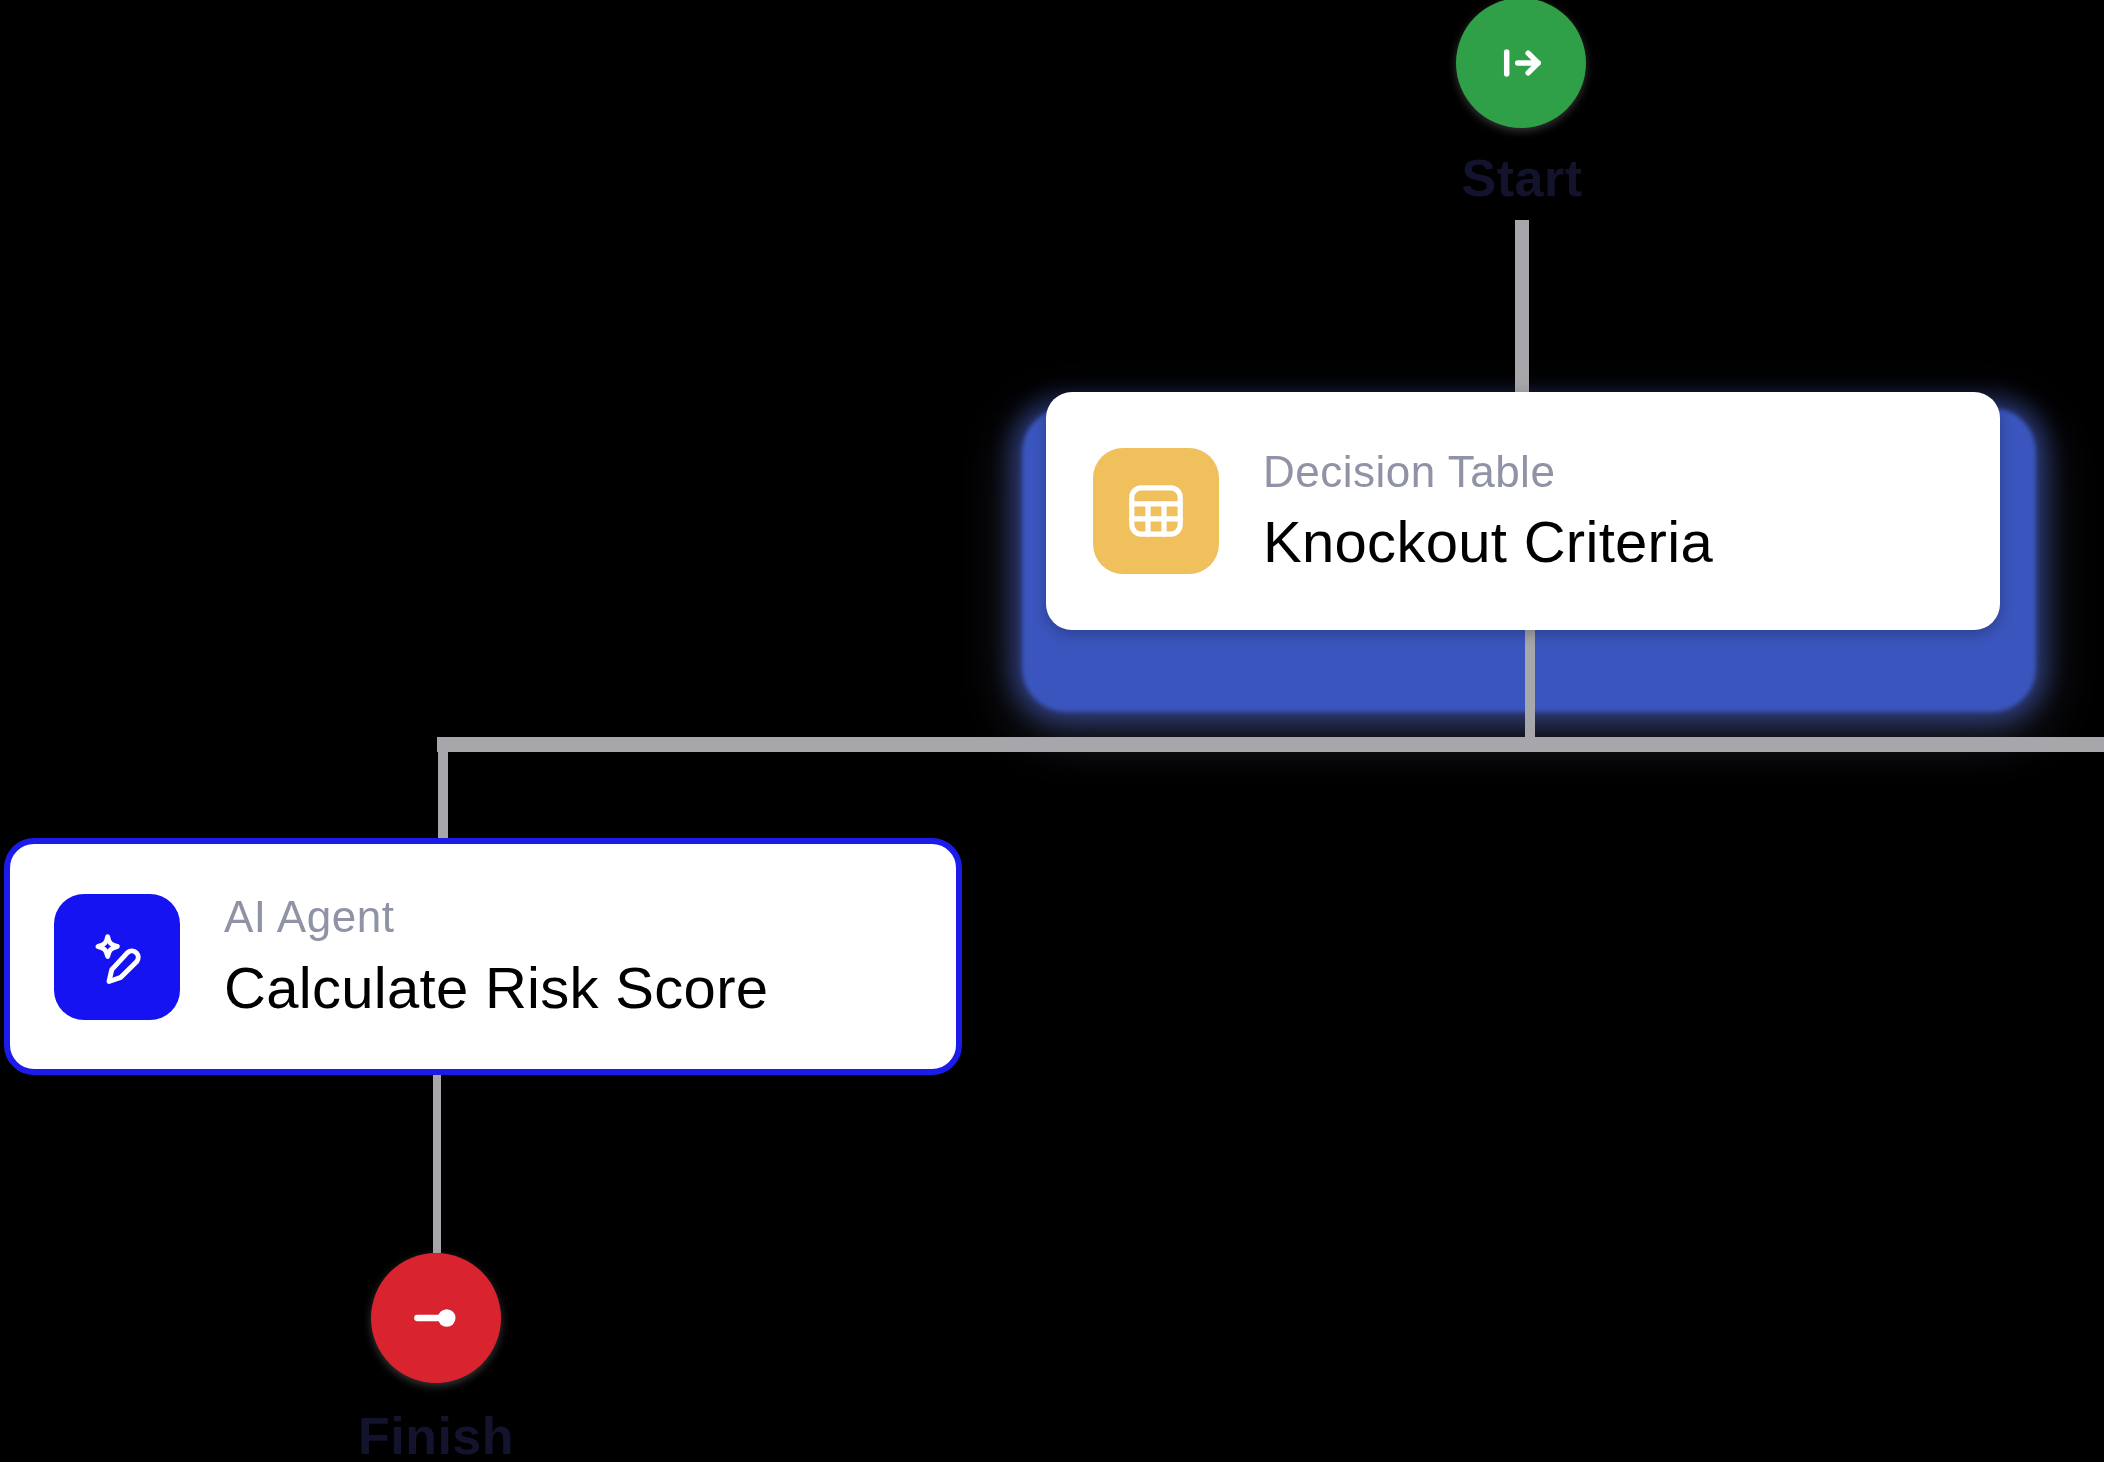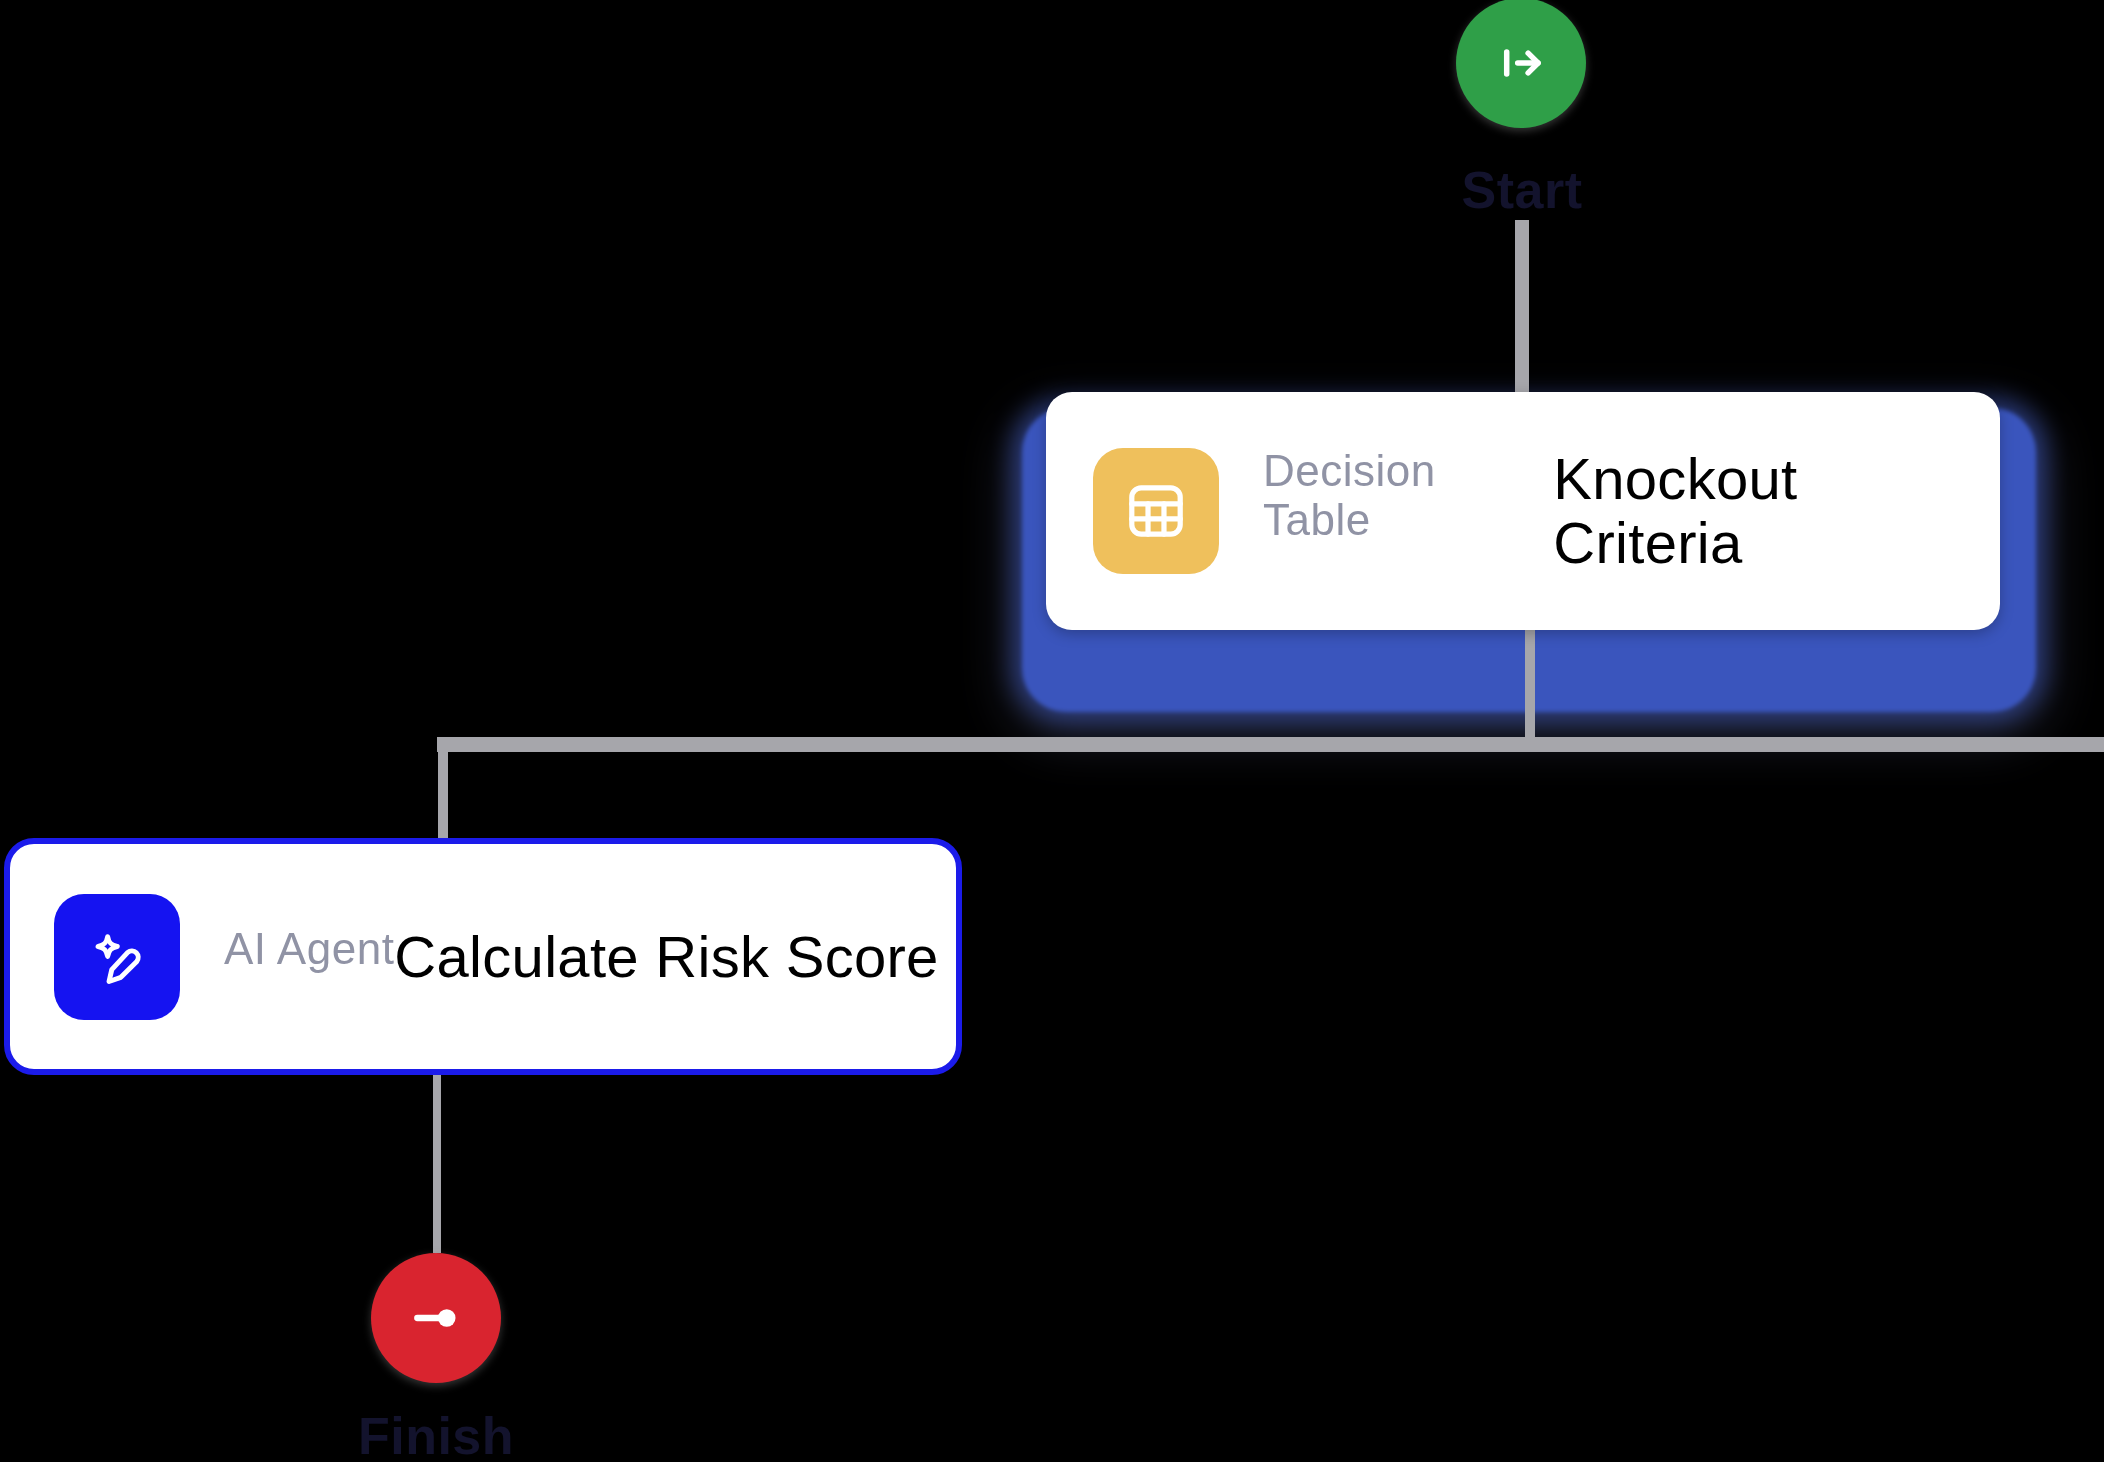--- a/index.html
+++ b/index.html
@@ -96,22 +96,22 @@
     height: 126px;
     border-radius: 30px;
     display: flex;
     align-items: center;
     justify-content: center;
   }
   .node-icon svg { width: 66px; height: 66px; display: block; }
 
   .node-text {
     display: flex;
-    flex-direction: row;
-    gap: 0;
+    flex-direction: column;
+    gap: 14px;
     margin-left: 44px;
   }
   .node-type {
     font-size: 44px;
     font-weight: 400;
     letter-spacing: 0.5px;
     color: #9093a5;
     line-height: 1.1;
   }
   .node-title {
@@ -135,21 +135,21 @@
 
   <div class="endpoint start-circle" style="background-color: rgb(47, 159, 72);">
     <span>
       <svg viewBox="0 0 24 24" fill="none" stroke="#ffffff" stroke-width="2" stroke-linecap="round" stroke-linejoin="round">
         <line x1="6.8" y1="8" x2="6.8" y2="16"></line>
         <line x1="10.8" y1="12" x2="18.2" y2="12"></line>
         <polyline points="14.6,8.4 18.2,12 14.6,15.6"></polyline>
       </svg>
     </span>
   </div>
-  <div class="endpoint-label start-label" style="color: rgb(19, 19, 45); margin-top: 12px;">Start</div>
+  <div class="endpoint-label start-label" style="color: rgb(19, 19, 45);">Start</div>
 
   <div class="selection-halo" style="background-color: rgb(58, 85, 189);"></div>
   <div class="node-card decision-card">
     <div class="node-icon" style="background-color: rgb(239, 192, 92);">
       <svg viewBox="0 0 24 24" fill="none" stroke="#ffffff" stroke-width="1.9" stroke-linecap="round" stroke-linejoin="round">
         <rect x="3.2" y="3.6" width="17.6" height="16.8" rx="3.4"></rect>
         <line x1="3.2" y1="9.4" x2="20.8" y2="9.4"></line>
         <line x1="3.2" y1="14.9" x2="20.8" y2="14.9"></line>
         <line x1="9.1" y1="9.4" x2="9.1" y2="20.4"></line>
         <line x1="14.9" y1="9.4" x2="14.9" y2="20.4"></line>

